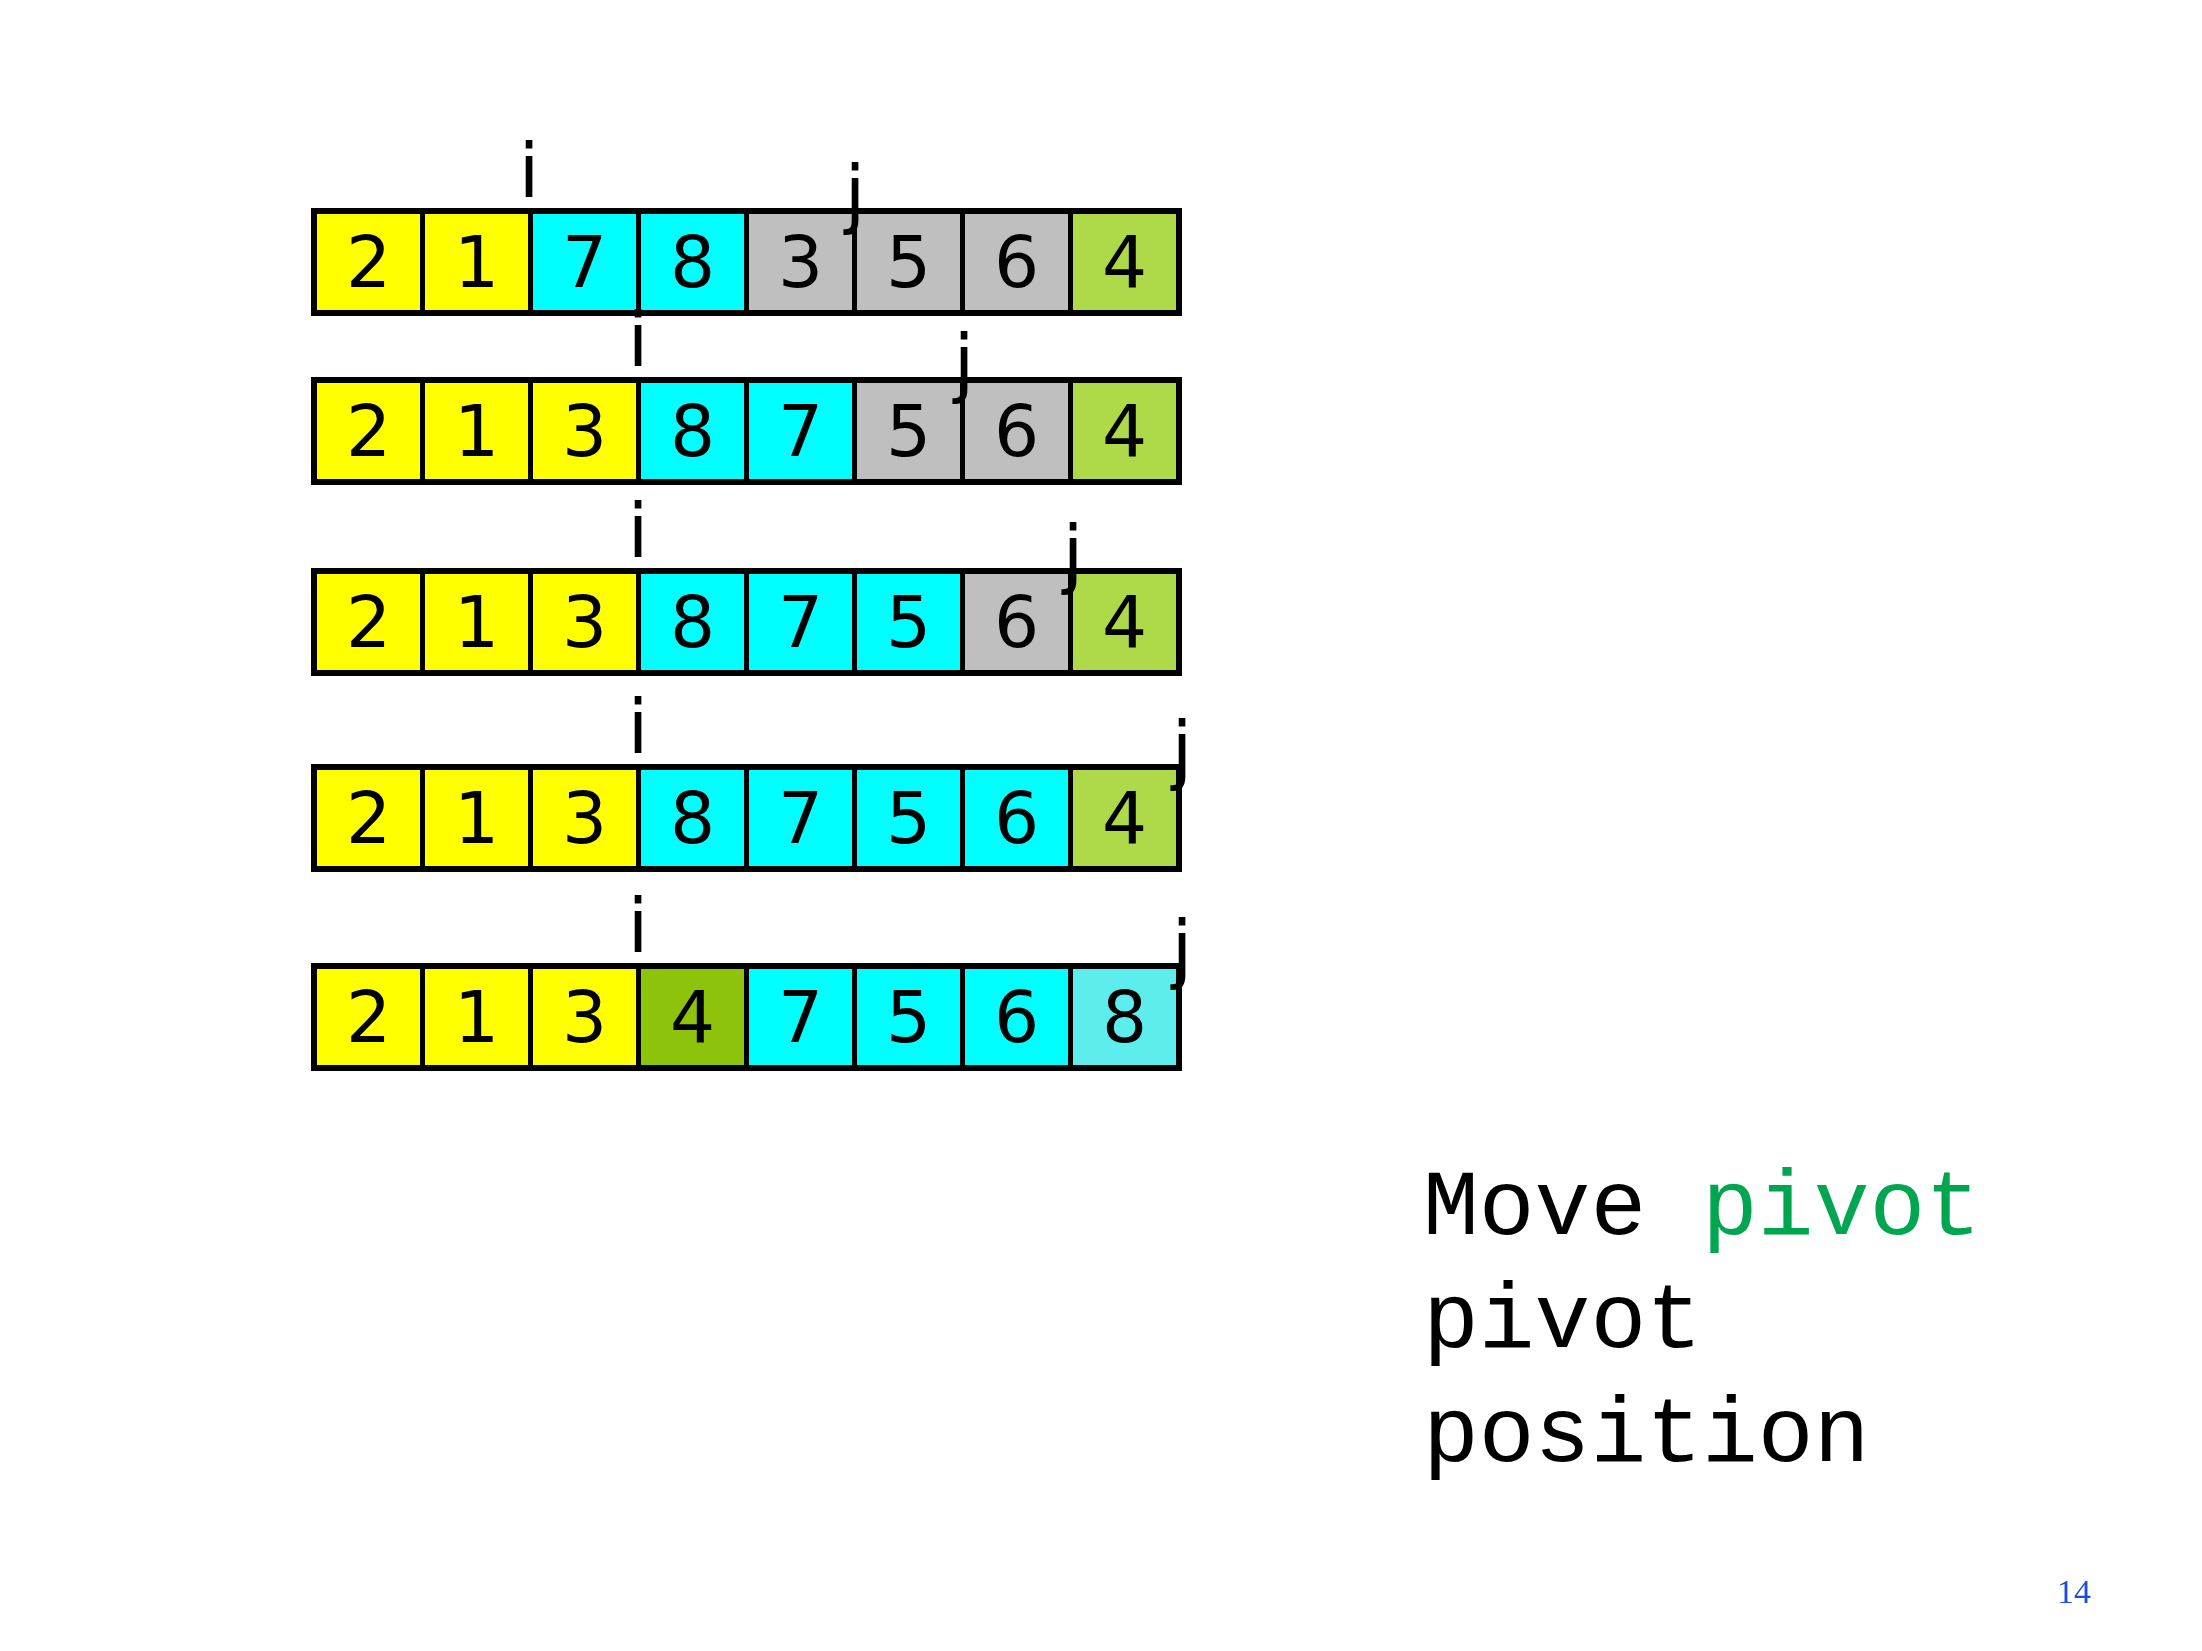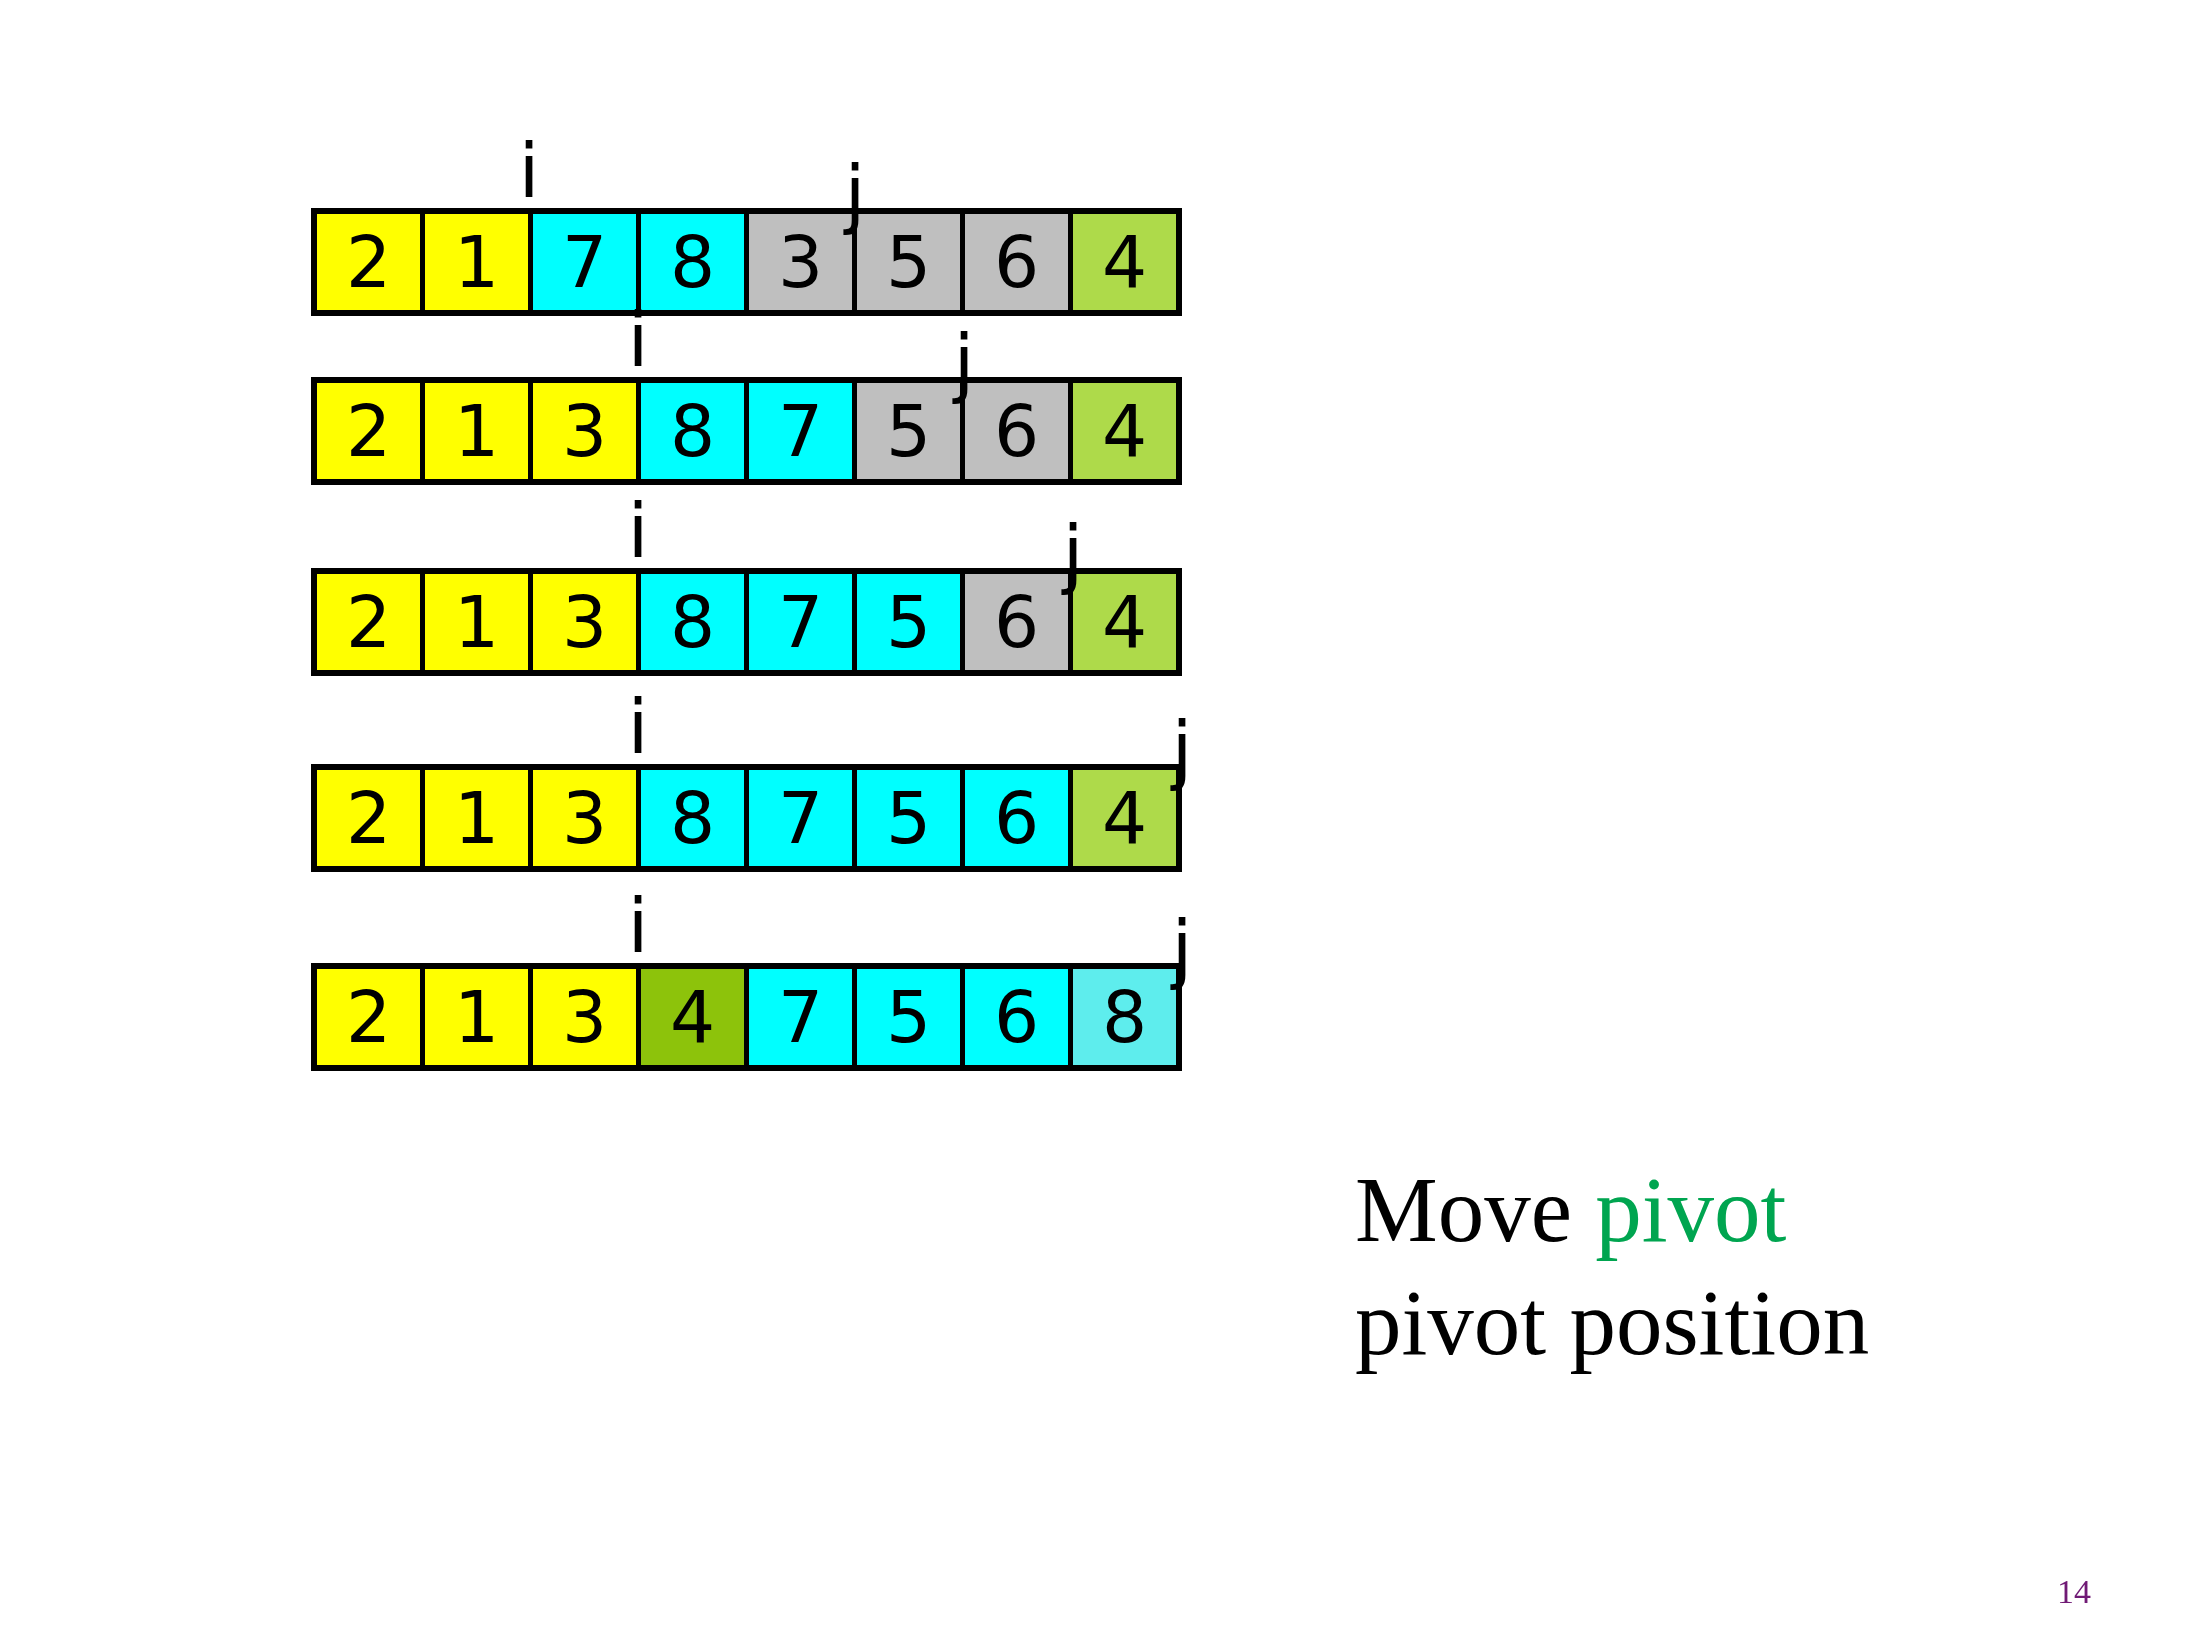--- a/index.html
+++ b/index.html
@@ -69,38 +69,38 @@
     line-height: 1;
     color: #000000;
     border-right: 5.2px solid #000000;
     box-sizing: border-box;
   }
   .cell:last-child { border-right: none; }
 
   
   #caption {
     position: absolute;
-    left: 1355px;
+    left: 1423px;
     top: 1153px;
     width: 706px;
-    font-family: Liberation Serif, serif;
+    font-family: Liberation Mono, monospace;
     font-size: 93px;
     line-height: 1.22;
     color: #000000;
   }
   #caption .pivot-word { color: #00A550; }
 
   
   #page-number {
     position: absolute;
     right: 112px;
     bottom: 41px;
     font-family: "Liberation Serif", serif;
     font-size: 34px;
-    color: #701a75;
+    color: #1d4ed8;
   }
 </style>
 </head>
 <body>
 
 <div id="slide">
 
   <div id="rows-container">
       <div class="array-row" style="top: 105px;">
         <div class="markers">

